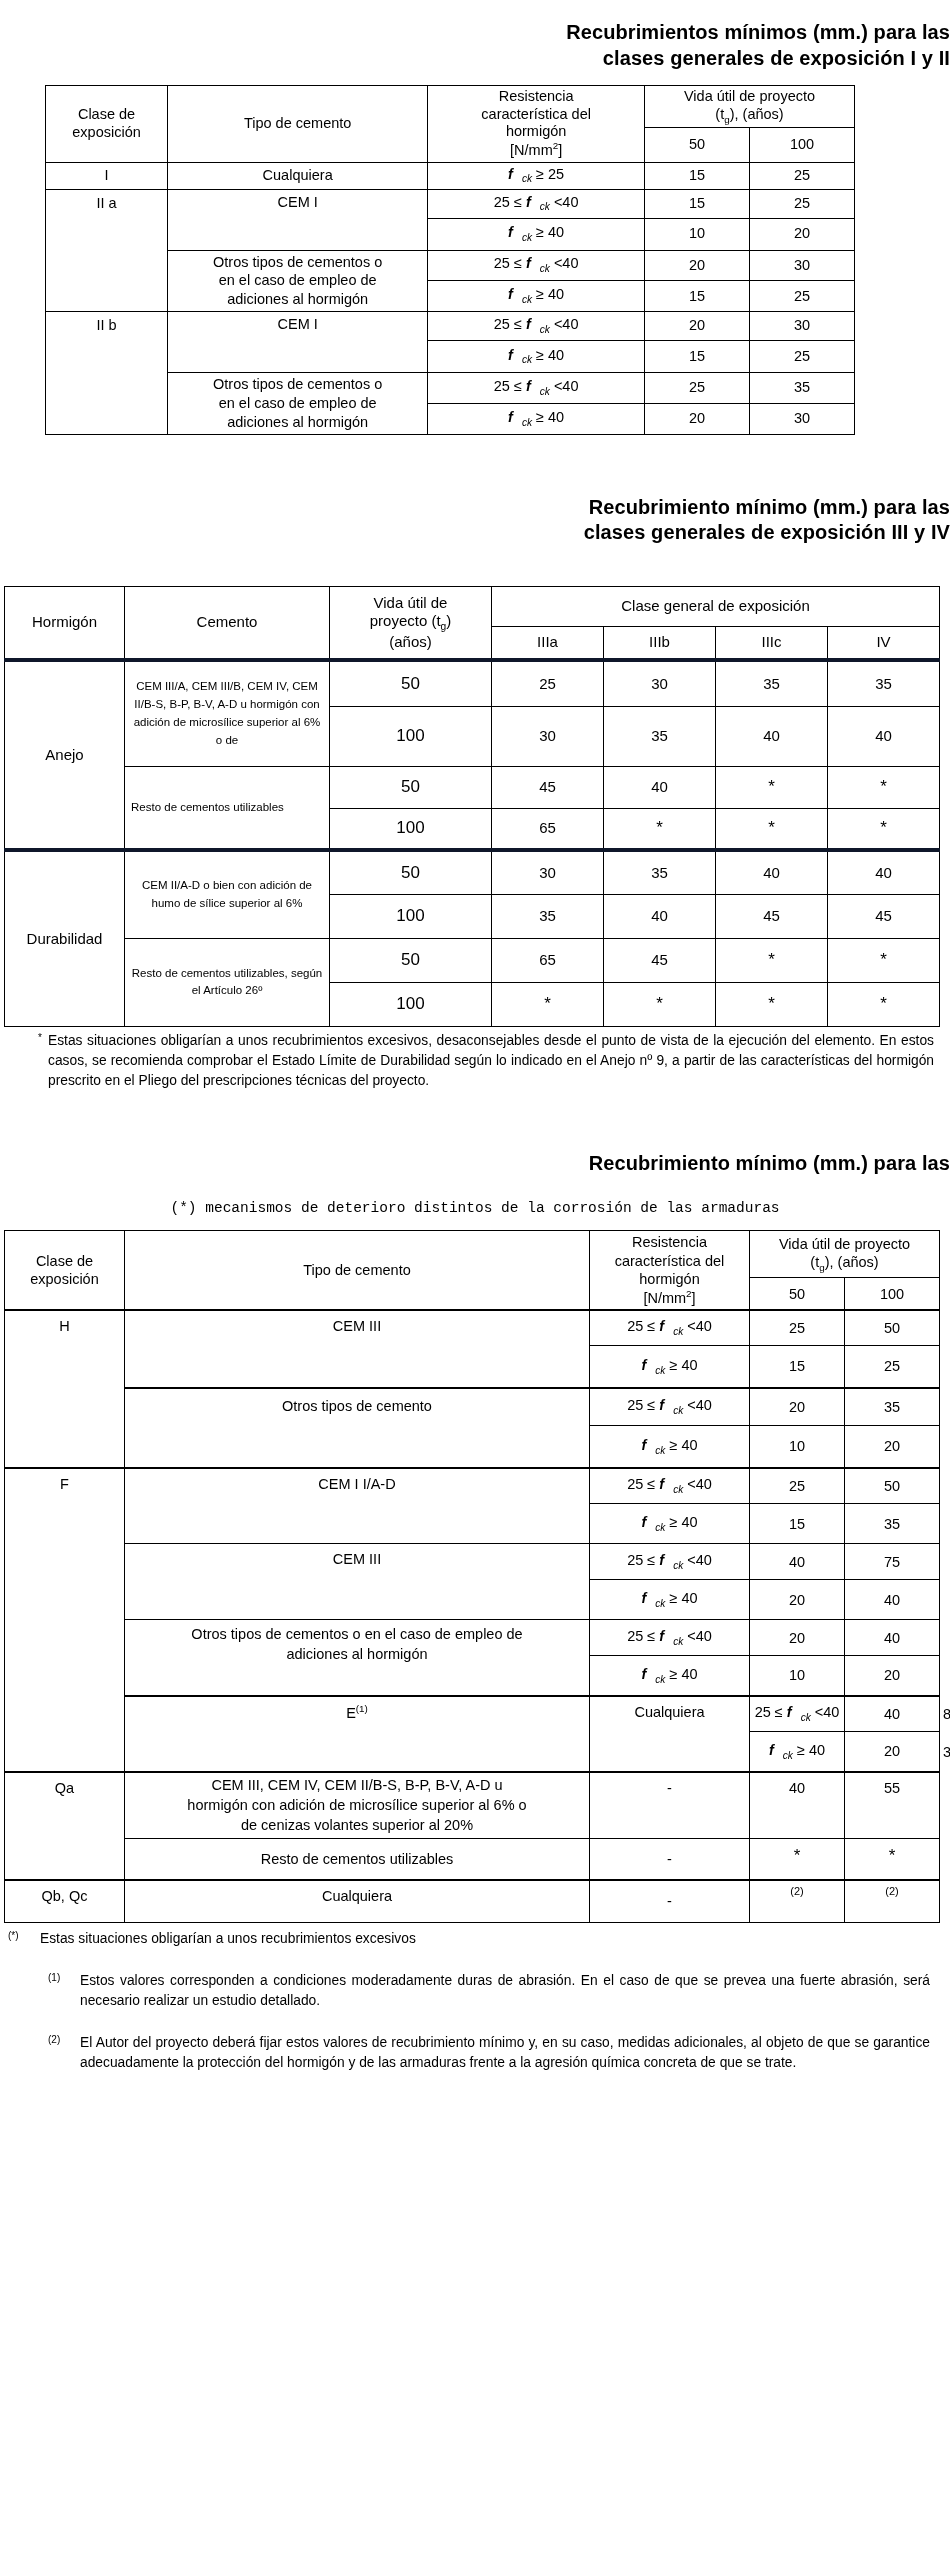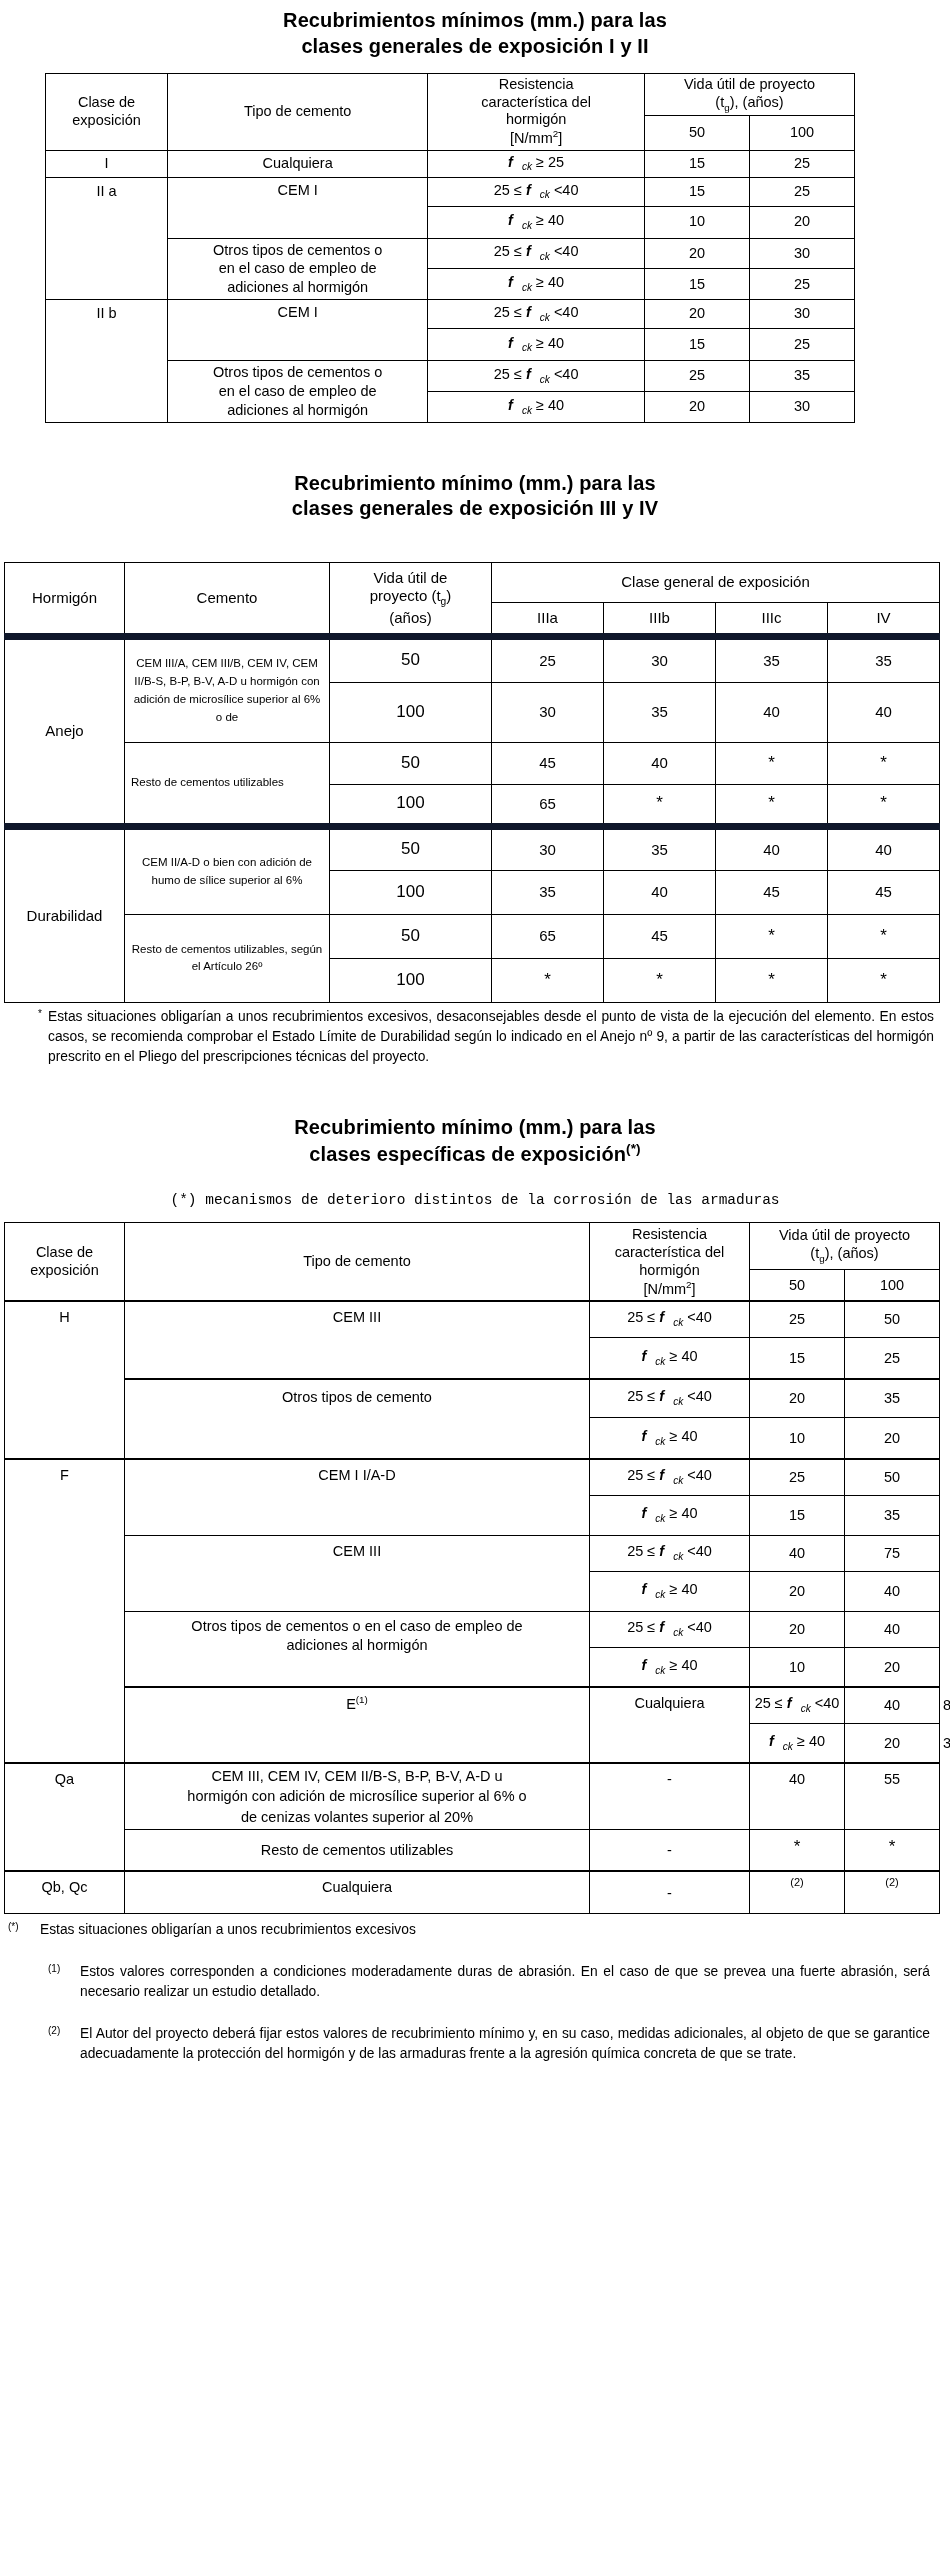--- a/index.html
+++ b/index.html
@@ -7,25 +7,25 @@
   body {
     width: 950px;
     background: #ffffff;
     font-family: "Liberation Sans", sans-serif;
     color: #000000;
     -webkit-font-smoothing: none;
   }
   .page { width: 950px; position: relative; padding-top: 8px; }
 
   .title {
-    text-align: center;
+    text-align: right;
     font-weight: bold;
     font-size: 20px;
     line-height: 1.28;
-    margin: 0 auto;
+    margin: 12px auto;
     letter-spacing: 0.1px;
   }
   .subtitle {
     text-align: center;
     font-size: 14.5px;
     margin-top: 24px;
     font-family: Liberation Mono, monospace;
   }
   sup.sm { font-size: 0.68em; vertical-align: super; }
   sub.sm { font-size: 0.68em; vertical-align: sub; }
@@ -47,21 +47,21 @@
   #table1 { width: 810px; font-size: 14.5px; }
   #table1 td { line-height: 1.2; }
   #table1 .hdr { height: 58px; }
 
   
   .wrap2 { margin-top: 40px; padding-left: 4px; }
   #table2 { width: 935px; font-size: 15px; }
   #table2 td { line-height: 1.22; }
   #table2 .smalltxt { font-size: 11.5px; line-height: 1.55; padding: 3px 6px; }
   #table2 .bignum { font-size: 17px; }
-  #table2 .thick-top { border-top: 7px solid #0f172a; }
+  #table2 .thick-top { border-top: 4px solid #0f172a; }
 
   
   .wrap3 { margin-top: 14px; padding-left: 4px; }
   #table3 { width: 935px; font-size: 14.5px; }
   #table3 td { line-height: 1.25; }
   #table3 .thick-top { border-top: 2px solid #000; }
 
   .note {
     font-size: 13.8px;
     line-height: 1.45;
@@ -317,23 +317,20 @@
     <div class="note note-star">
       <span class="marker" style="width:10px">*</span><span class="body" style="width:calc(100% - 14px)">Estas situaciones obligarían a unos recubrimientos excesivos, desaconsejables desde el punto de vista de la ejecución del elemento. En estos casos, se recomienda comprobar el Estado Límite de Durabilidad según lo indicado en el Anejo nº 9, a partir de las características del  hormigón prescrito en el Pliego del prescripciones técnicas del proyecto.</span>
     </div>
   </div>
 
   <div class="spacer-b"></div>
 
   <div>
     <div class="title">
       <div>Recubrimiento mínimo (mm.) para las</div>
-      <div>
-        <span>clases específicas de exposición</span><sup class="sup-par">(*)</sup>
-      </div>
     </div>
     <div class="subtitle">(*) mecanismos de deterioro distintos de la corrosión de las armaduras</div>
 
     <div class="wrap3">
     <table class="tbl" id="table3">
       <colgroup>
         <col style="width:120px">
             <col style="width:465px">
             <col style="width:160px">
             <col style="width:95px">

